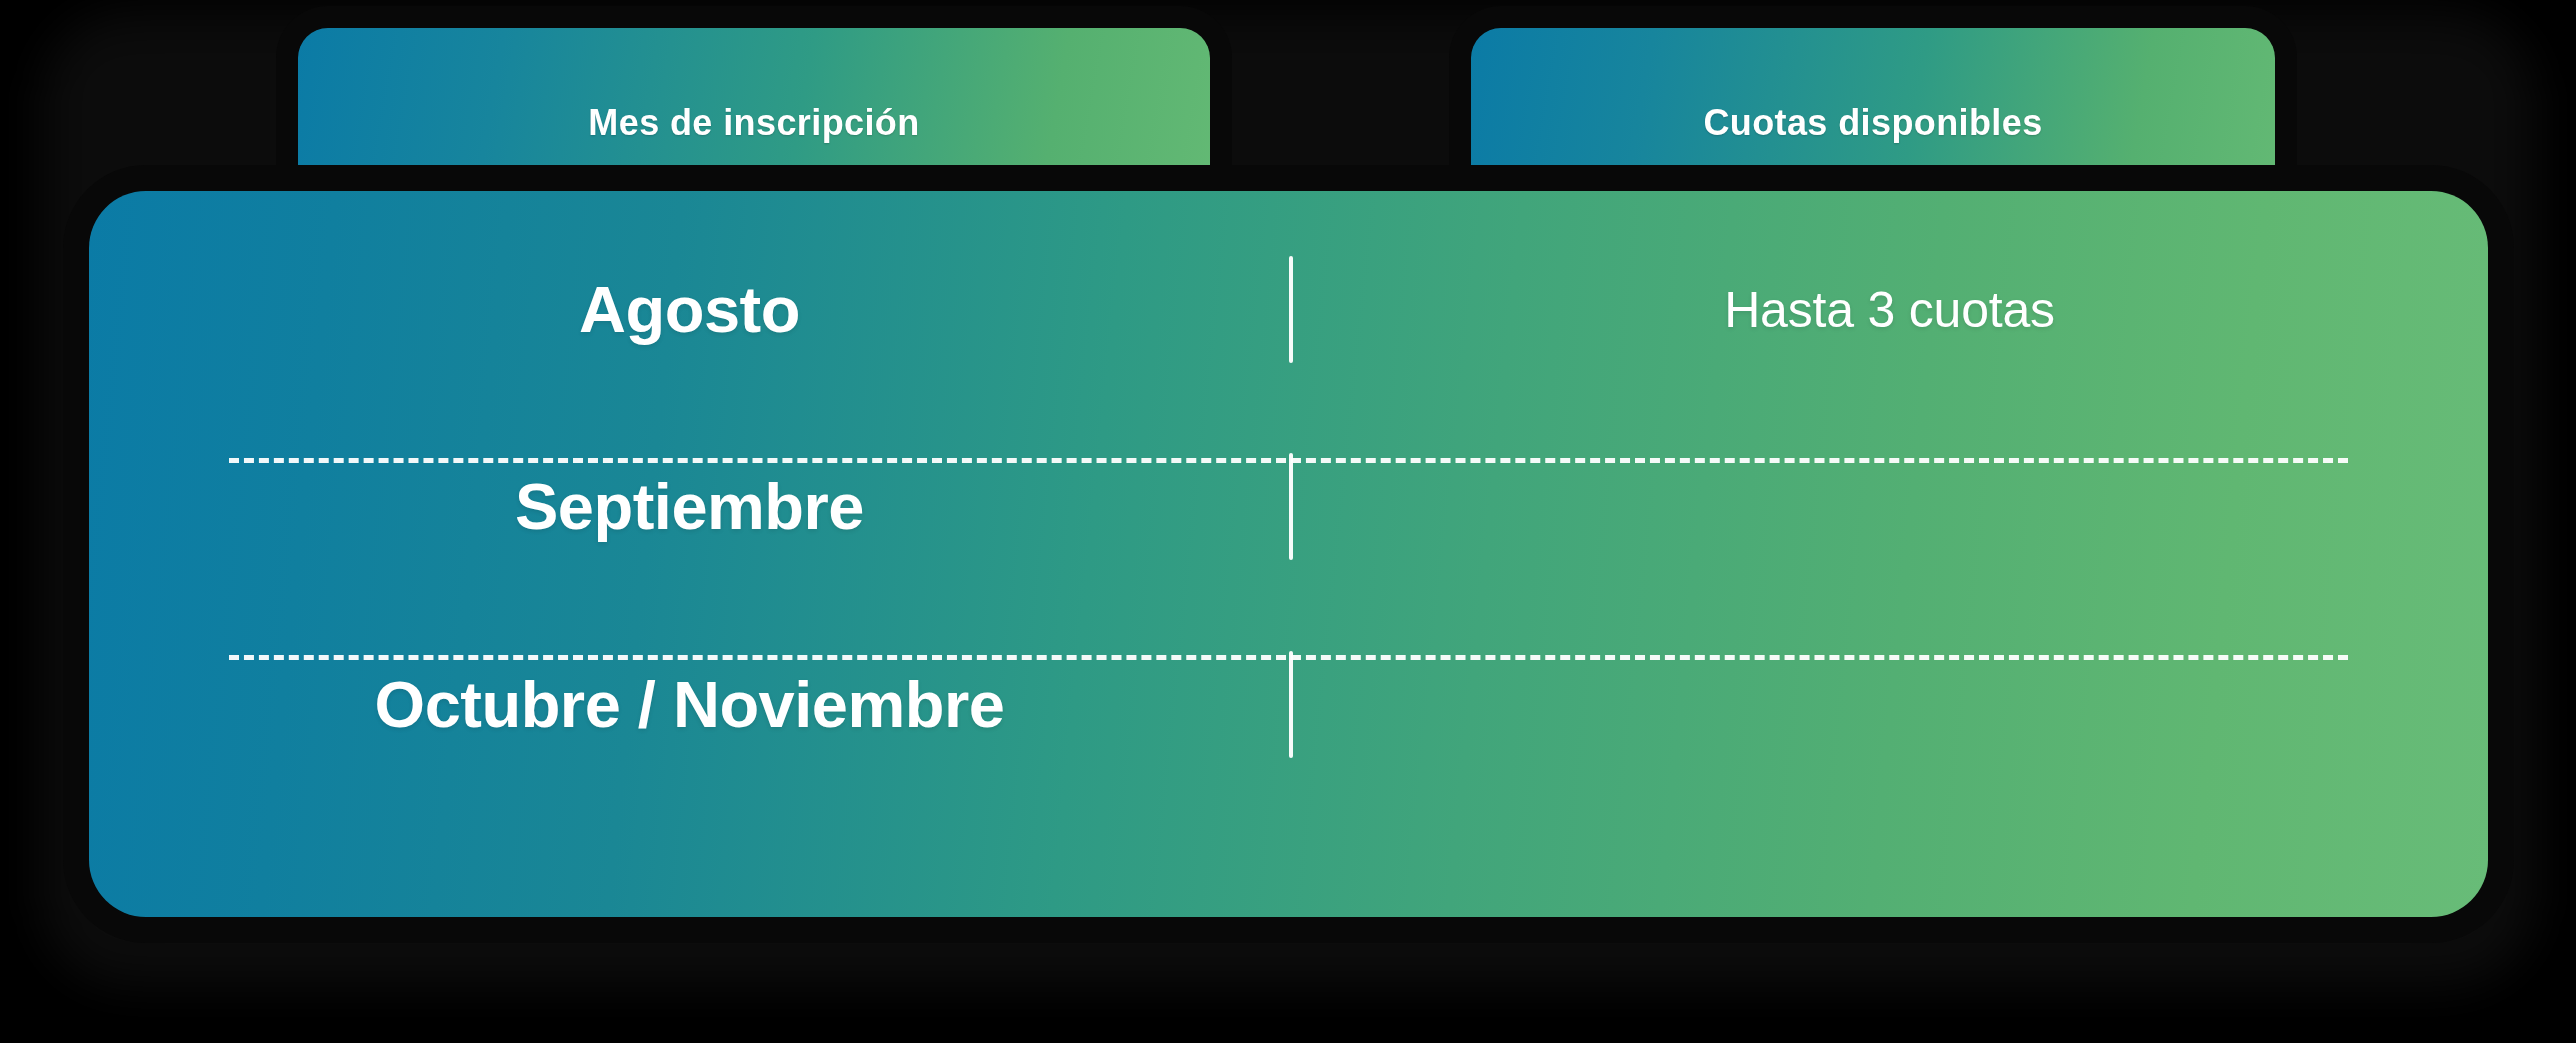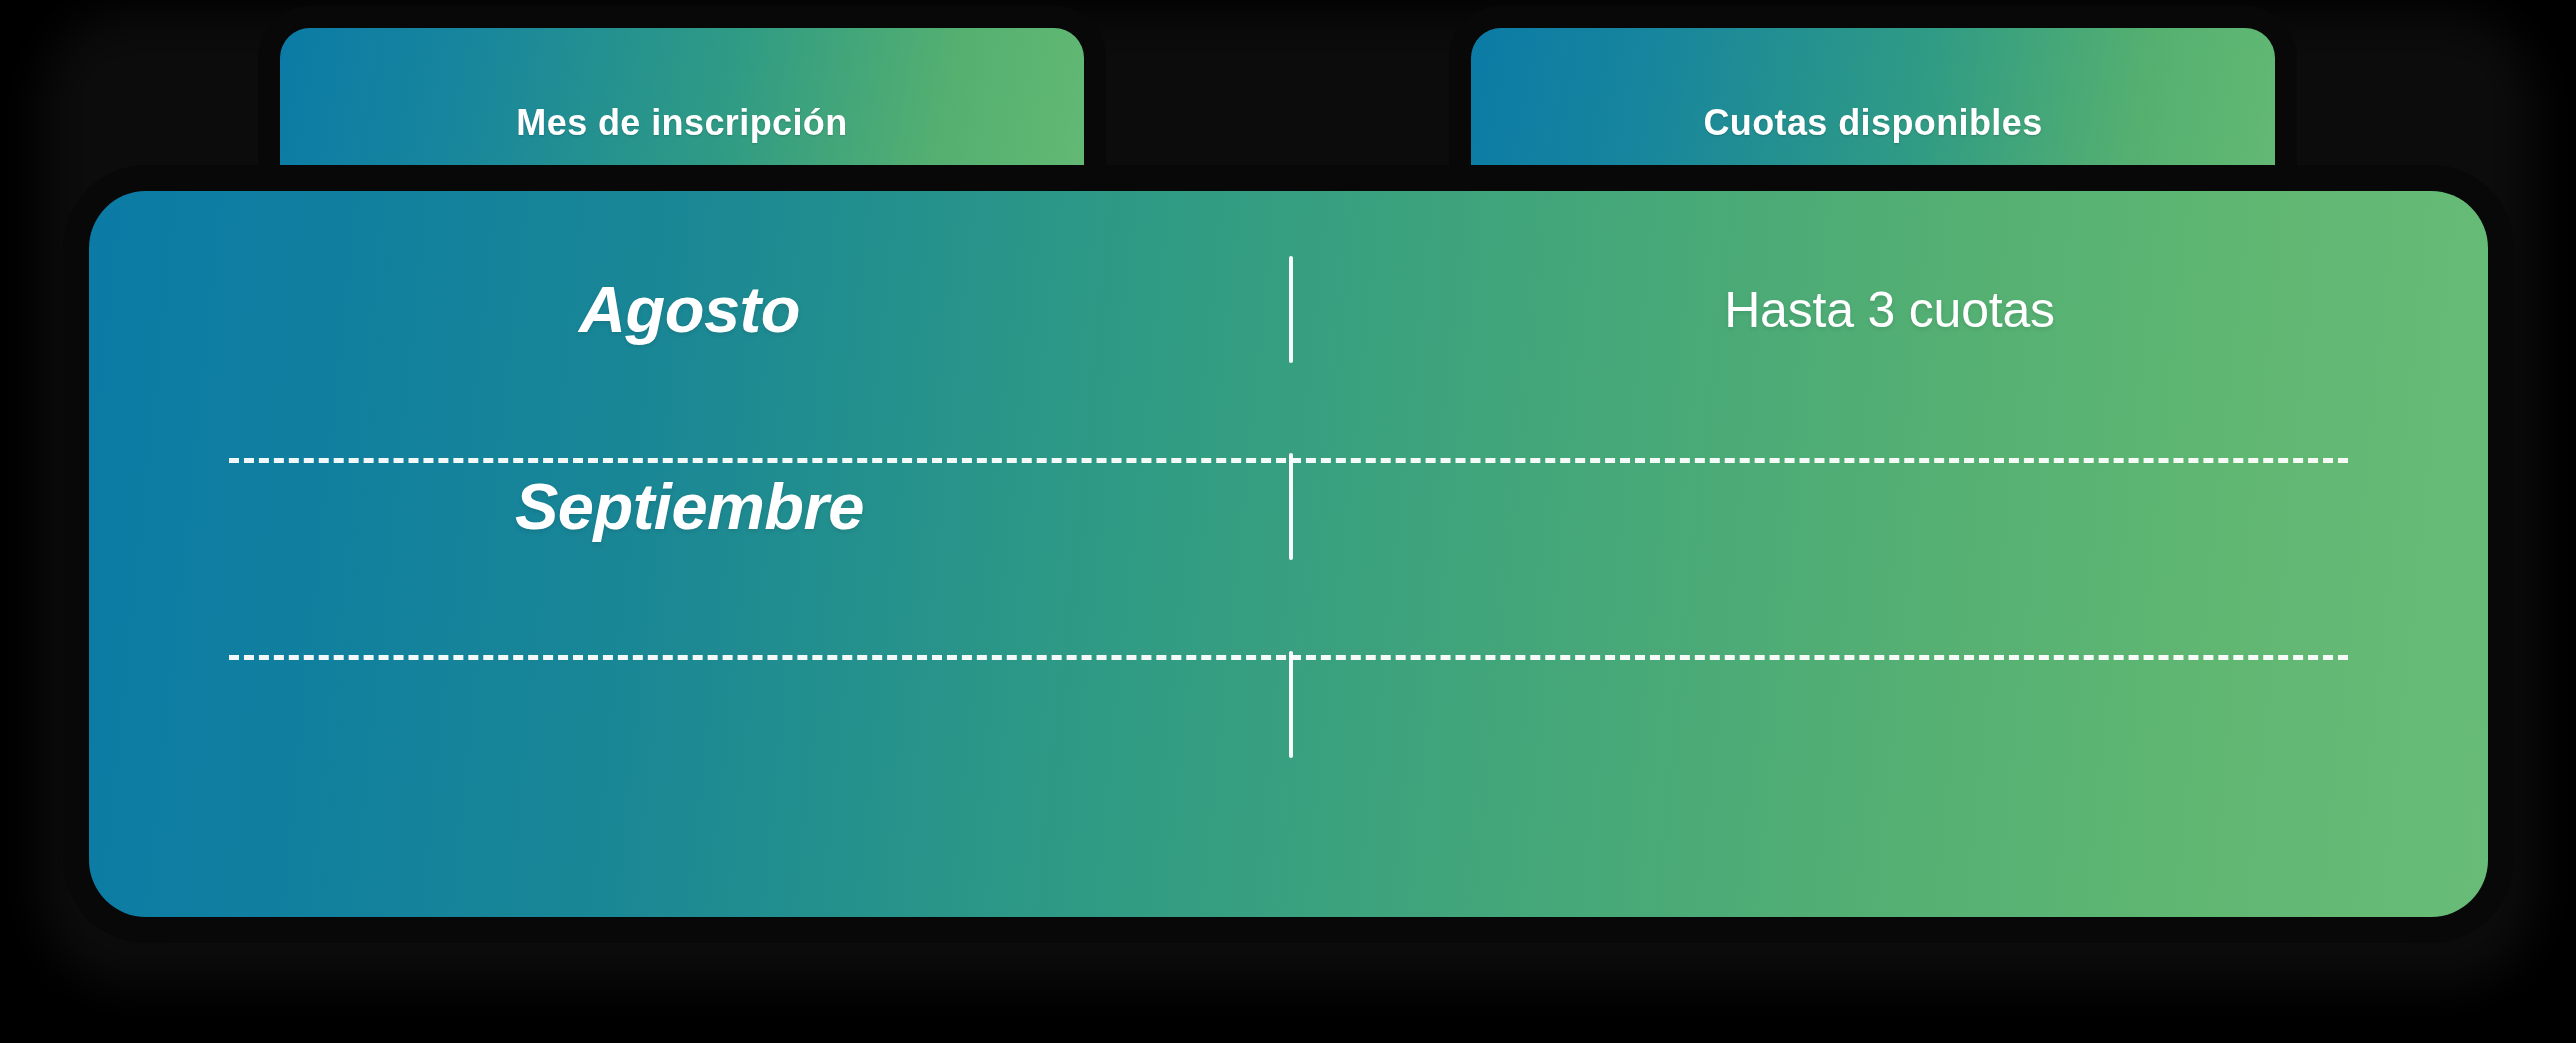--- a/index.html
+++ b/index.html
@@ -48,22 +48,22 @@
     position: absolute;
     top: 28px;
     height: 170px;
     border-radius: 30px 30px 0 0;
     display: flex;
     align-items: flex-start;
     justify-content: center;
     box-shadow: 0 0 0 22px #080808;
   }
   .tab-1 {
-    left: 280px;
-    width: 804px;
+    left: 298px;
+    width: 912px;
     background: linear-gradient(100deg, #0b7ba6 0%, #17859d 22%, #2f9b85 55%, #55b070 82%, #63b974 100%);
   }
   .tab-2 {
     left: 1471px;
     width: 804px;
     background: linear-gradient(100deg, #0b7ba6 0%, #17859d 22%, #2f9b85 55%, #55b070 82%, #63b974 100%);
   }
   .tab-label {
     margin-top: 77px;
     color: #ffffff;
@@ -117,21 +117,20 @@
   .cell {
     display: flex;
     align-items: center;
     justify-content: center;
     height: 100%;
   }
   .cell-month {
     position: absolute;
     left: 0;
     width: 1201px;
-    font-style: italic;
   }
   .cell-quota {
     position: absolute;
     left: 1201px;
     width: 1199px;
   }
 
   .month-text {
     color: #ffffff;
     font-size: 65px;
@@ -212,20 +211,23 @@
       <div class="row row-1">
         <div class="cell cell-month">
           <span class="month-text">Septiembre</span>
         </div>
         <div class="vsep"></div>
       </div>
 
       <div class="dashed dashed-1"></div>
 
       <div class="row row-2">
+        <div class="cell cell-month">
+          <span class="month-text">Octubre / Noviembre</span>
+        </div>
         <div class="vsep"></div>
       </div>
 
     </div>
   </div>
 
 </div>
 
 
 </body></html>

